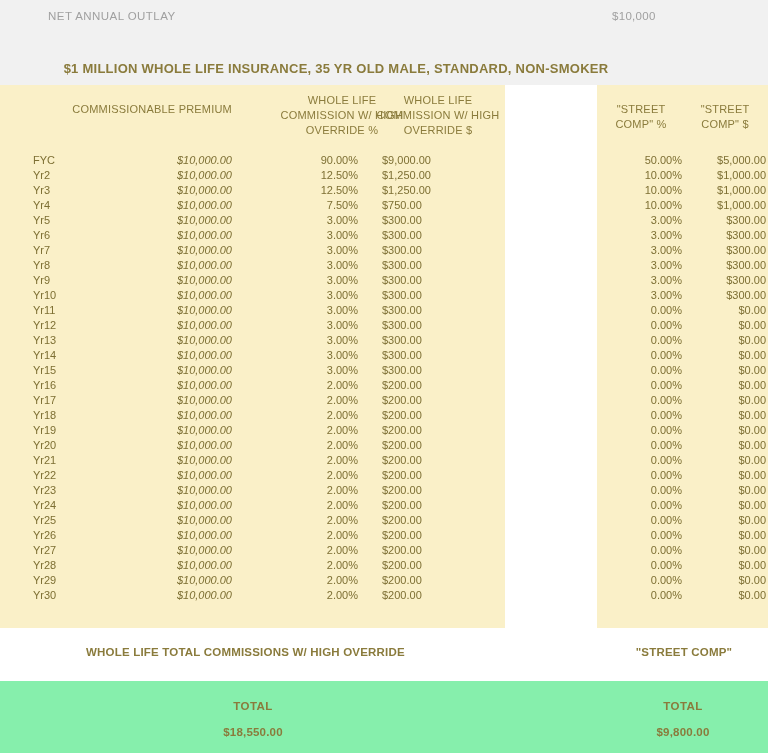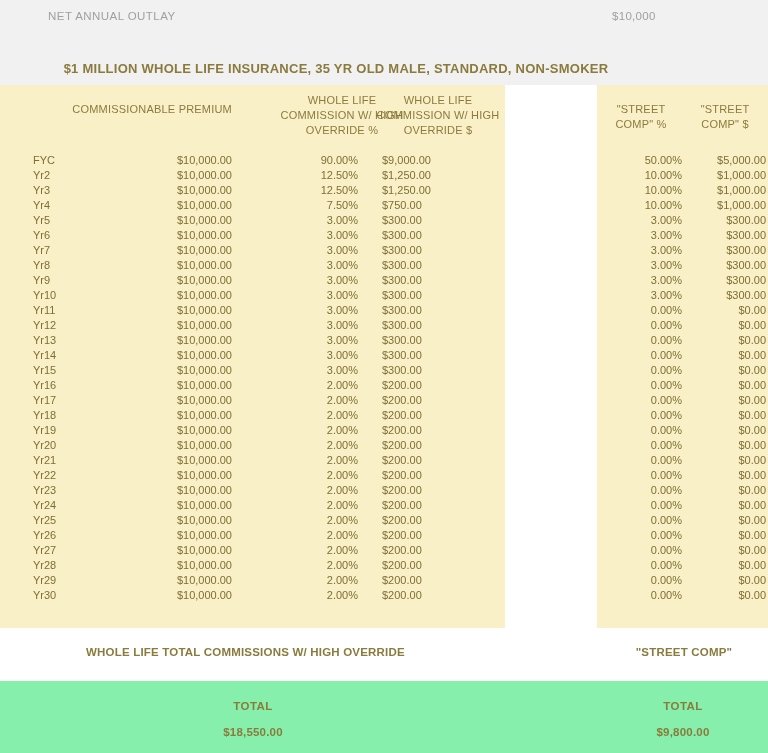--- a/index.html
+++ b/index.html
@@ -107,21 +107,21 @@
     width: 768px;
   }
   .row {
     position: relative;
     height: 15px;
     font-size: 11px;
     color: #7d6f33;
   }
   .cell { position: absolute; top: 0; line-height: 15px; white-space: nowrap; }
   .c-label { left: 2px;   text-align: left; margin-left: 31px; }
-  .c-prem  { left: 112px; width: 120px; text-align: right; }
+  .c-prem  { left: 112px; width: 120px; text-align: right; font-style: italic; }
   .c-wlpct { left: 248px; width: 110px; text-align: right; }
   .c-wldol { left: 382px; width: 120px; }
   .c-scpct { left: 600px; width: 82px;  text-align: right; }
   .c-scdol { left: 686px; width: 80px;  text-align: right; }
 
   
   .footer-band {
     position: absolute;
     left: 0; top: 628px;
     width: 768px; height: 53px;

